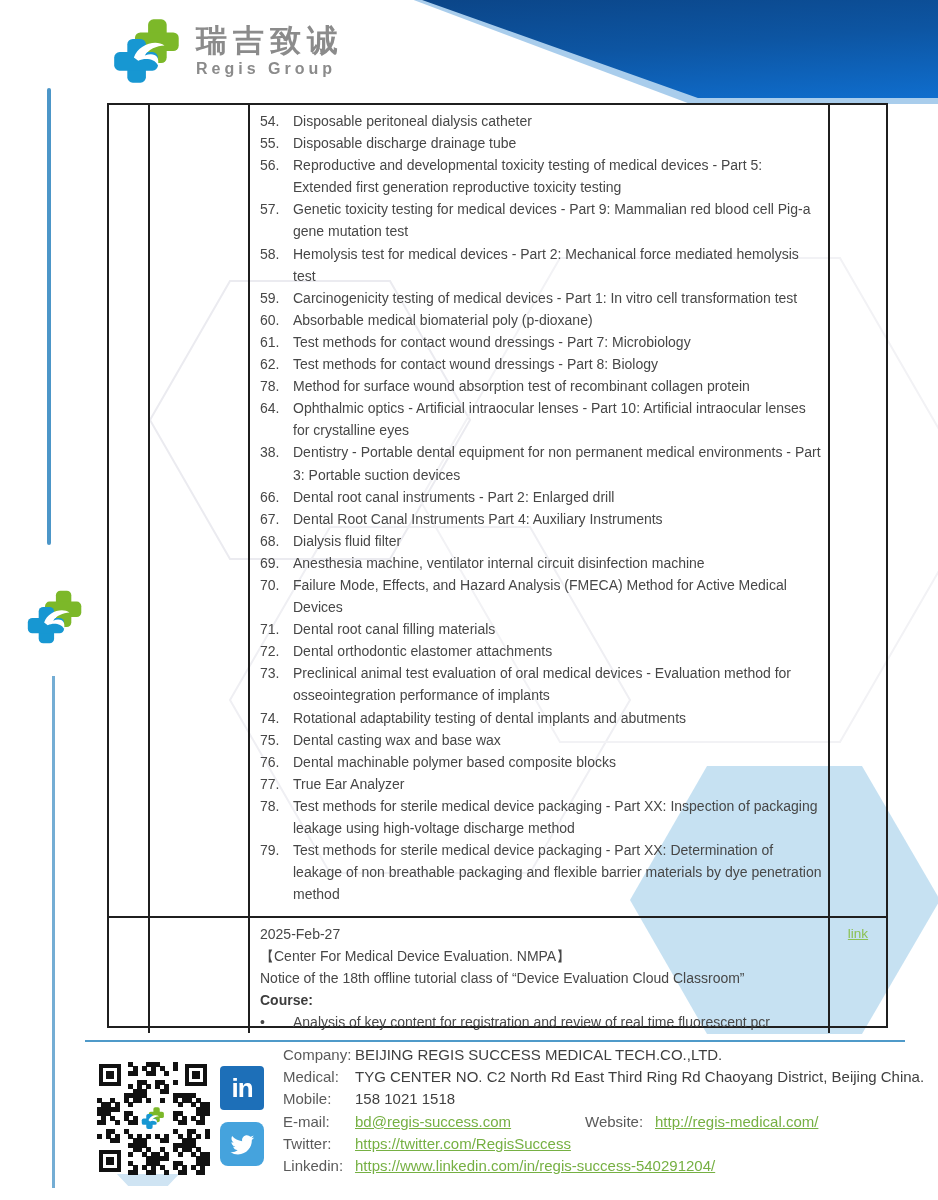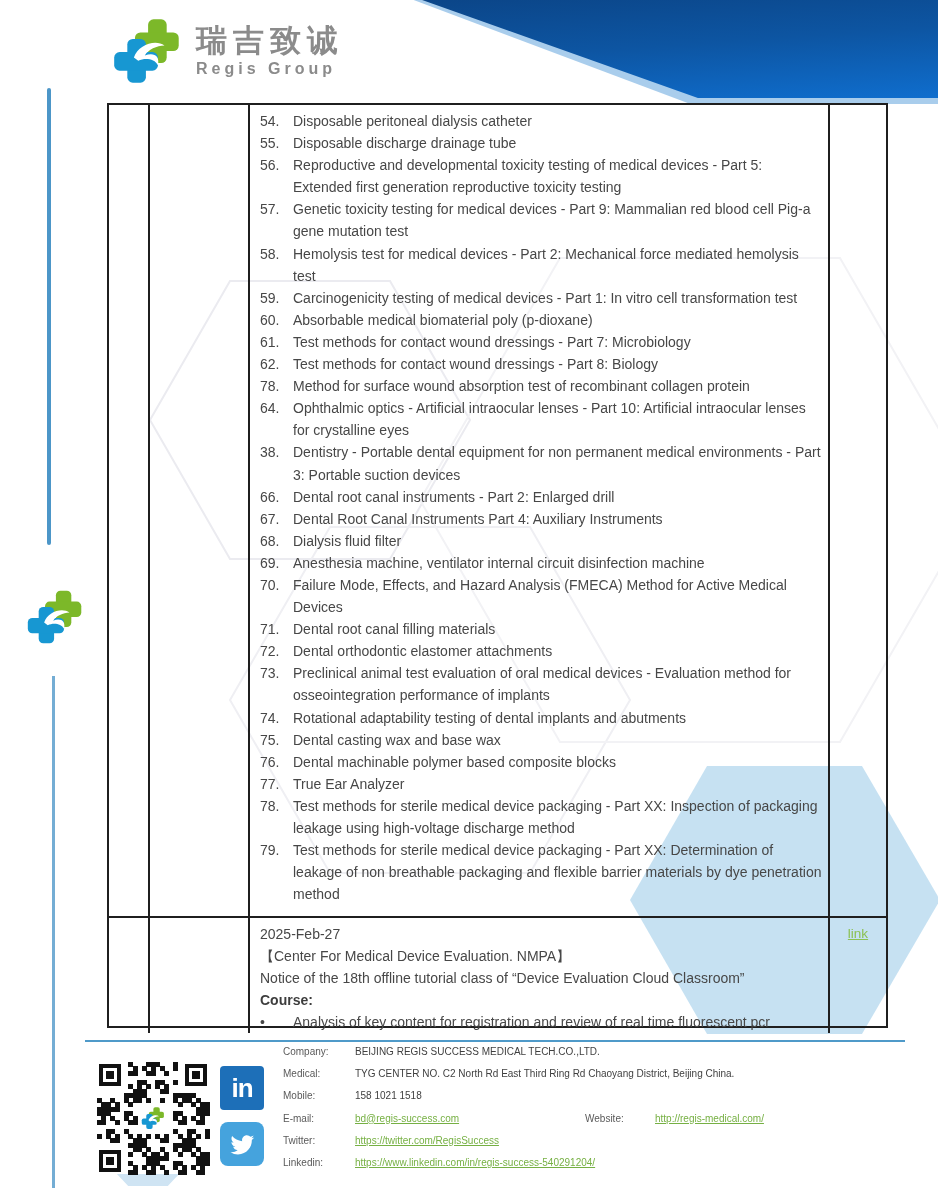--- a/index.html
+++ b/index.html
@@ -65,21 +65,21 @@
   .qr-logo svg{width:24px;height:24px;}
   .qr-trapezoid{position:absolute;left:115px;top:1172px;width:66px;height:14px;background:#cfe4f3;
     clip-path:polygon(0 0,100% 0,80% 100%,20% 100%);z-index:2;}
 
   .icon-linkedin{position:absolute;left:220px;top:1066px;width:44px;height:44px;background:#1d6fb8;border-radius:4px;
     color:#ffffff;font-weight:bold;font-size:26px;display:flex;align-items:center;justify-content:center;z-index:3;letter-spacing:-1px;}
   .icon-twitter{position:absolute;left:220px;top:1122px;width:44px;height:44px;background:#45a3dd;border-radius:8px;
     display:flex;align-items:center;justify-content:center;z-index:3;}
   .icon-twitter svg{width:28px;height:28px;fill:#ffffff;}
 
-  .footer-text{position:absolute;left:283px;top:1046px;width:620px;z-index:3;font-size:10px;color:#3f3f3f;}
+  .footer-text{position:absolute;left:283px;top:1046px;width:620px;z-index:3;font-size:15px;color:#3f3f3f;}
   .f-row{position:relative;height:22.2px;}
   .f-label{position:absolute;left:0;color:#5a5a5a;}
   .f-value{position:absolute;left:72px;white-space:nowrap;}
   .f-label-2{position:absolute;left:302px;color:#5a5a5a;}
   .f-value-2{position:absolute;left:372px;white-space:nowrap;}
   .green-link{color:#76b043;text-decoration:underline;cursor:pointer;}
 </style>
 </head>
 <body>
 

